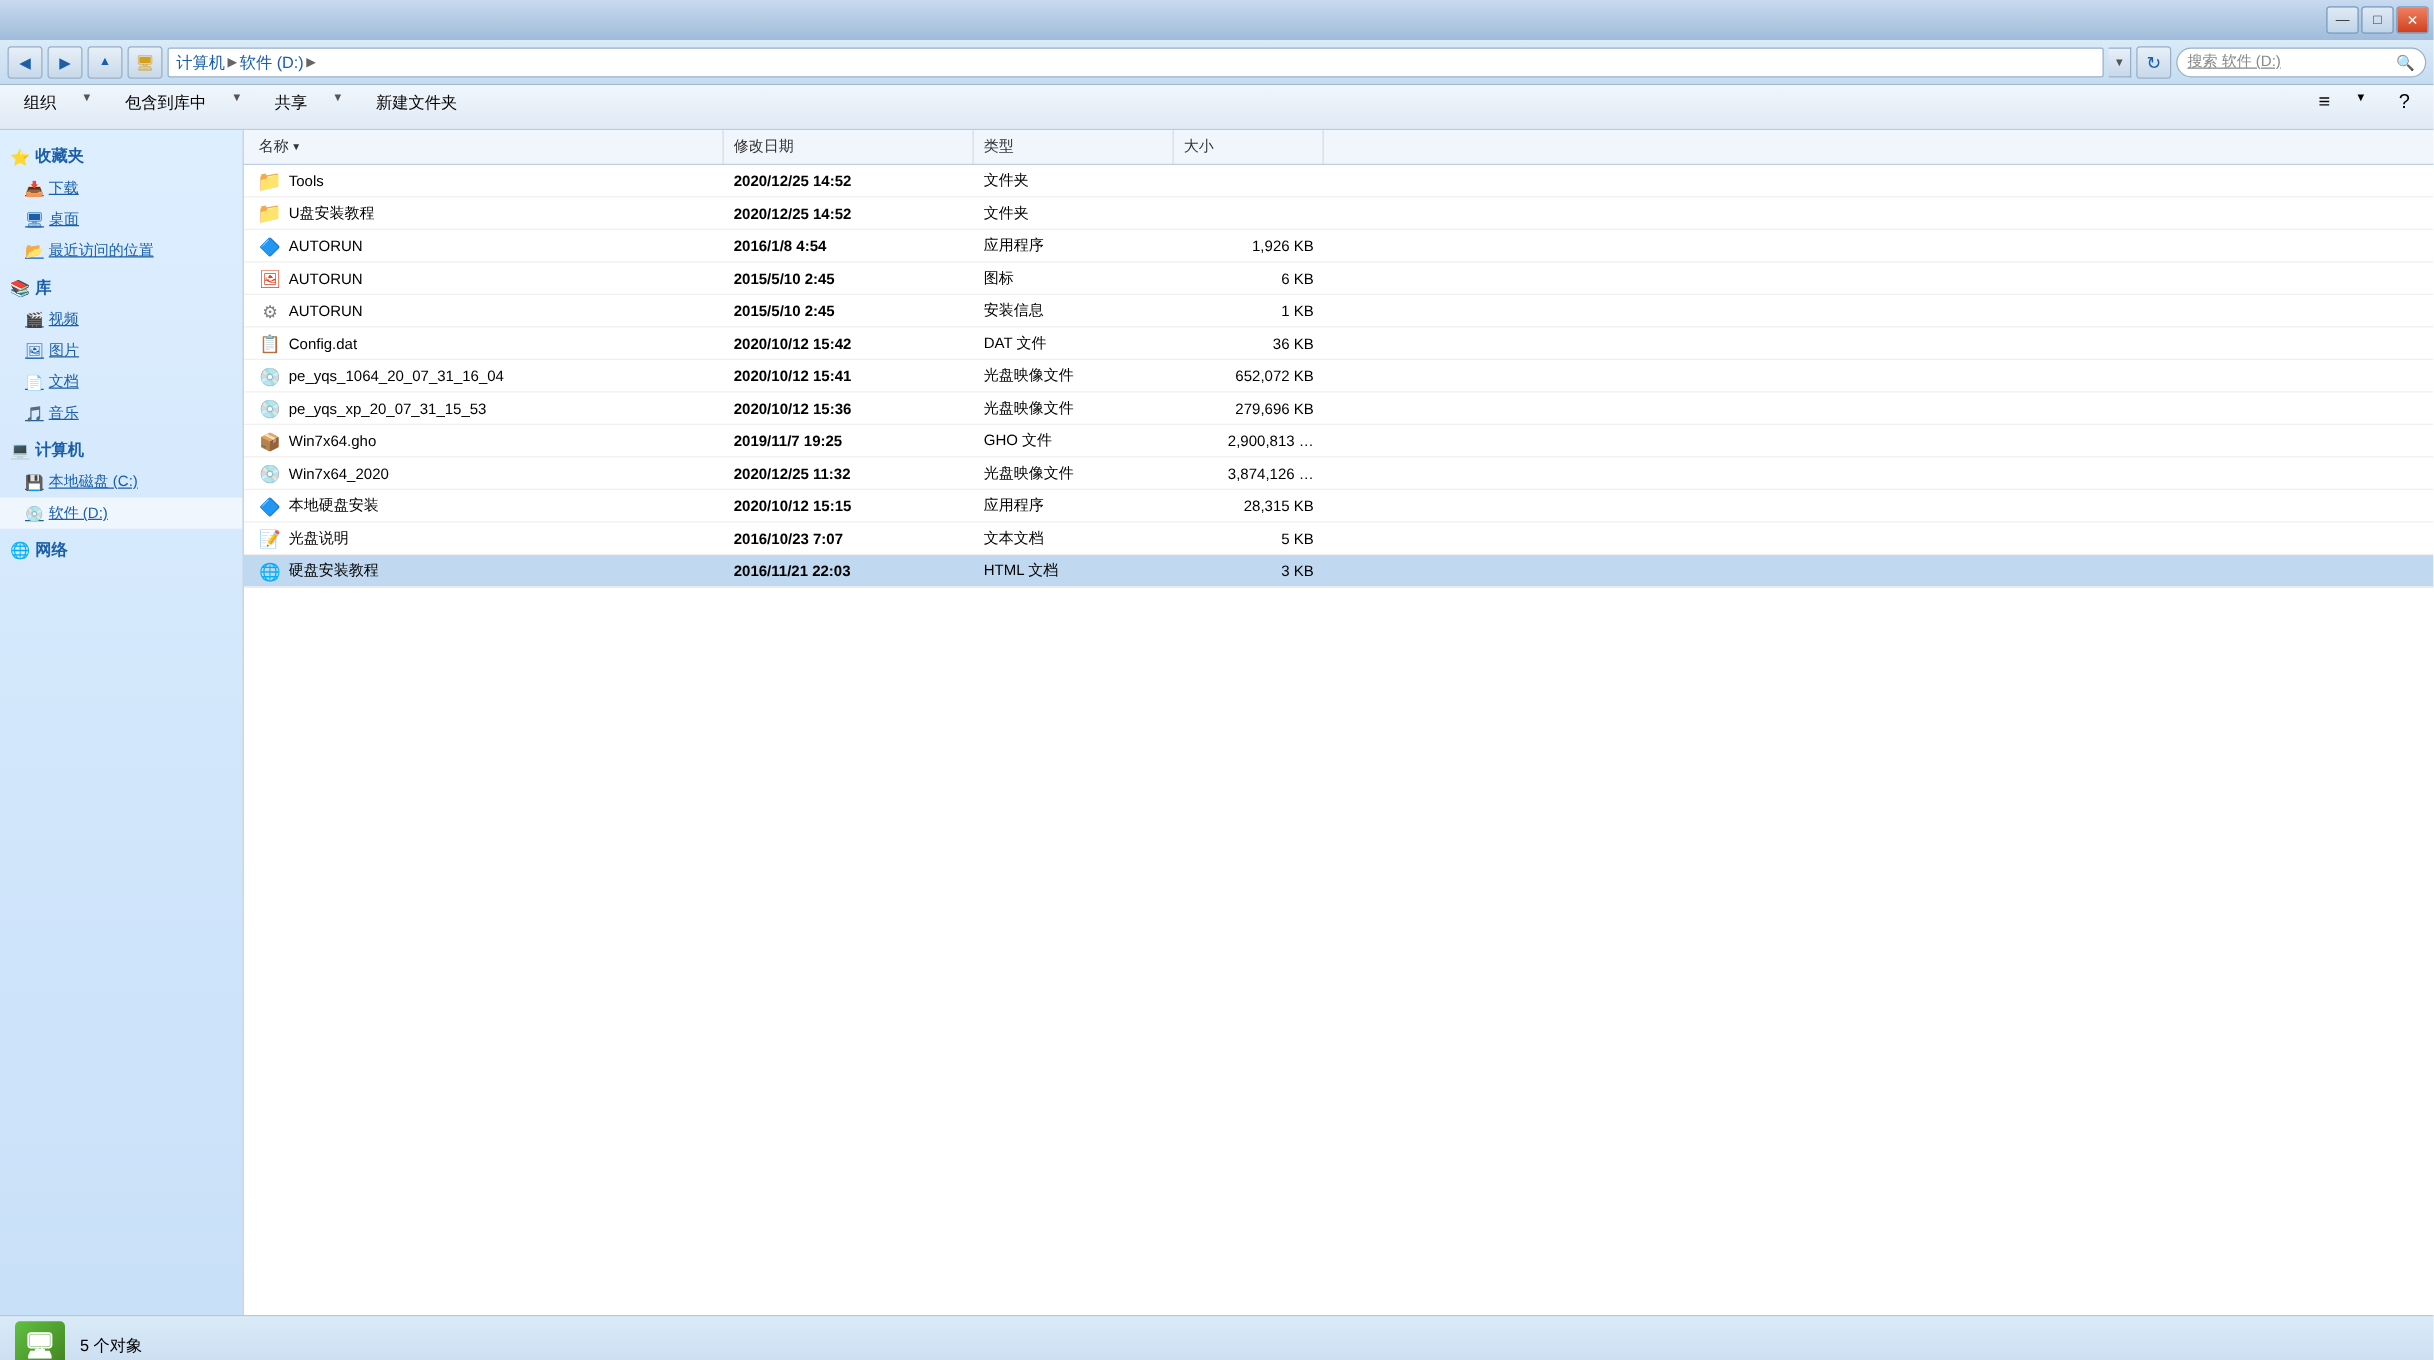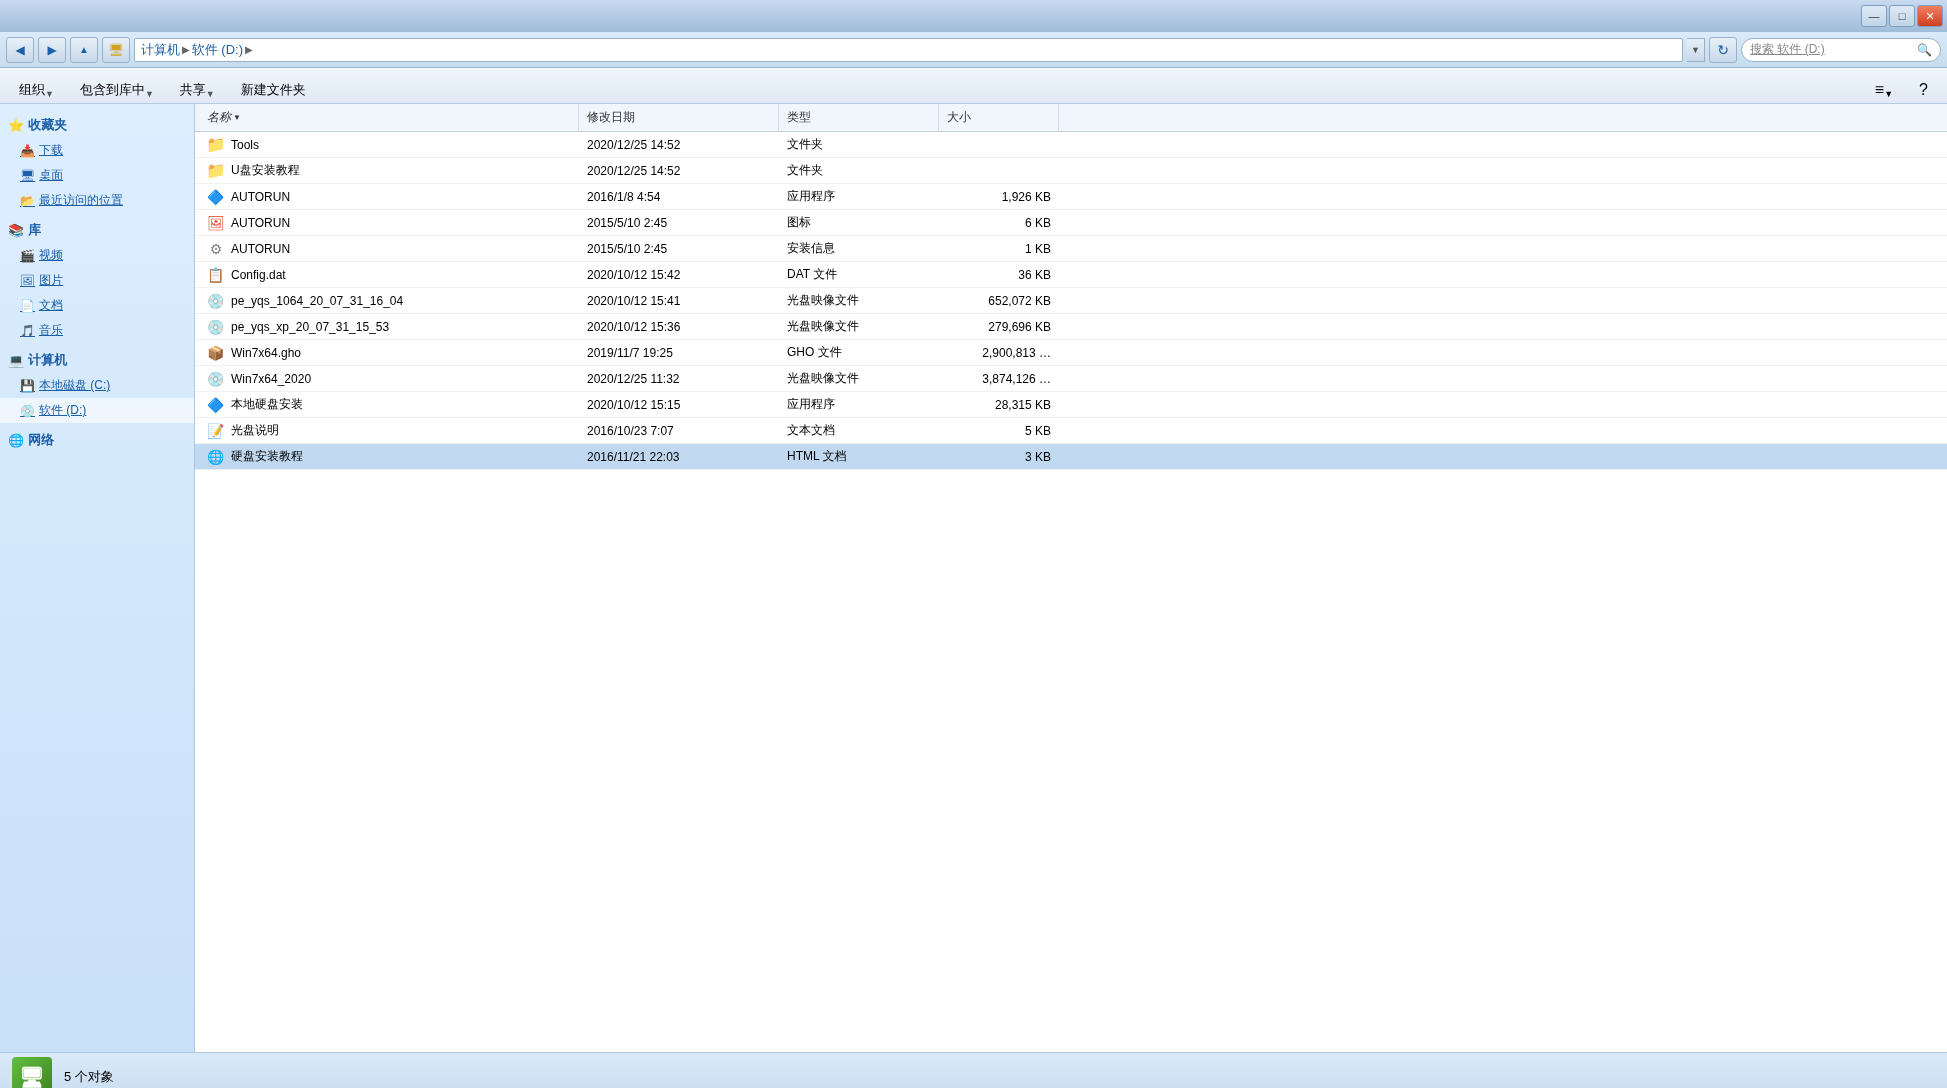--- a/index.html
+++ b/index.html
@@ -134,22 +134,22 @@
       gap: 4px;
     }
     .tool-btn {
       height: 28px;
       padding: 0 10px;
       background: transparent;
       border: 1px solid transparent;
       border-radius: 3px;
       cursor: pointer;
       display: flex;
-      align-items: flex-end;
-      gap: 0;
+      align-items: flex-start;
+      gap: 20px;
       font-size: 13px;
       font-family: "Microsoft YaHei", sans-serif;
       color: #000;
     }
     .tool-btn .arrow {
       font-size: 9px;
       color: #555;
     }
 
     
@@ -212,21 +212,21 @@
       display: flex;
       align-items: center;
       padding: 0 8px;
       font-size: 12px;
       color: #333;
       cursor: pointer;
       height: 100%;
       border-right: 1px solid #d0dde8;
       gap: 2px;
     }
-    .col-name { width: 380px; font-style: italic; }
+    .col-name { width: 380px; }
     .col-date { width: 200px; }
     .col-type { width: 160px; }
     .col-size { width: 120px; text-align: right; justify-content: flex-start; }
 
     .file-list-body {
       flex: 1;
       overflow-y: auto;
       background: white;
     }
     .file-row {
@@ -246,21 +246,21 @@
       white-space: nowrap;
       overflow: hidden;
       text-overflow: ellipsis;
     }
     .file-cell.name-cell {
       width: 380px;
       display: flex;
       align-items: center;
       gap: 6px;
     }
-    .file-cell.date-cell { width: 200px; }
+    .file-cell.date-cell { width: 200px; font-weight: bold; }
     .file-cell.type-cell { width: 160px; }
     .file-cell.size-cell { width: 120px; text-align: right; justify-content: flex-end; display: flex; align-items: center; }
 
     .file-icon {
       width: 18px;
       height: 18px;
       flex-shrink: 0;
       display: flex;
       align-items: center;
       justify-content: center;

